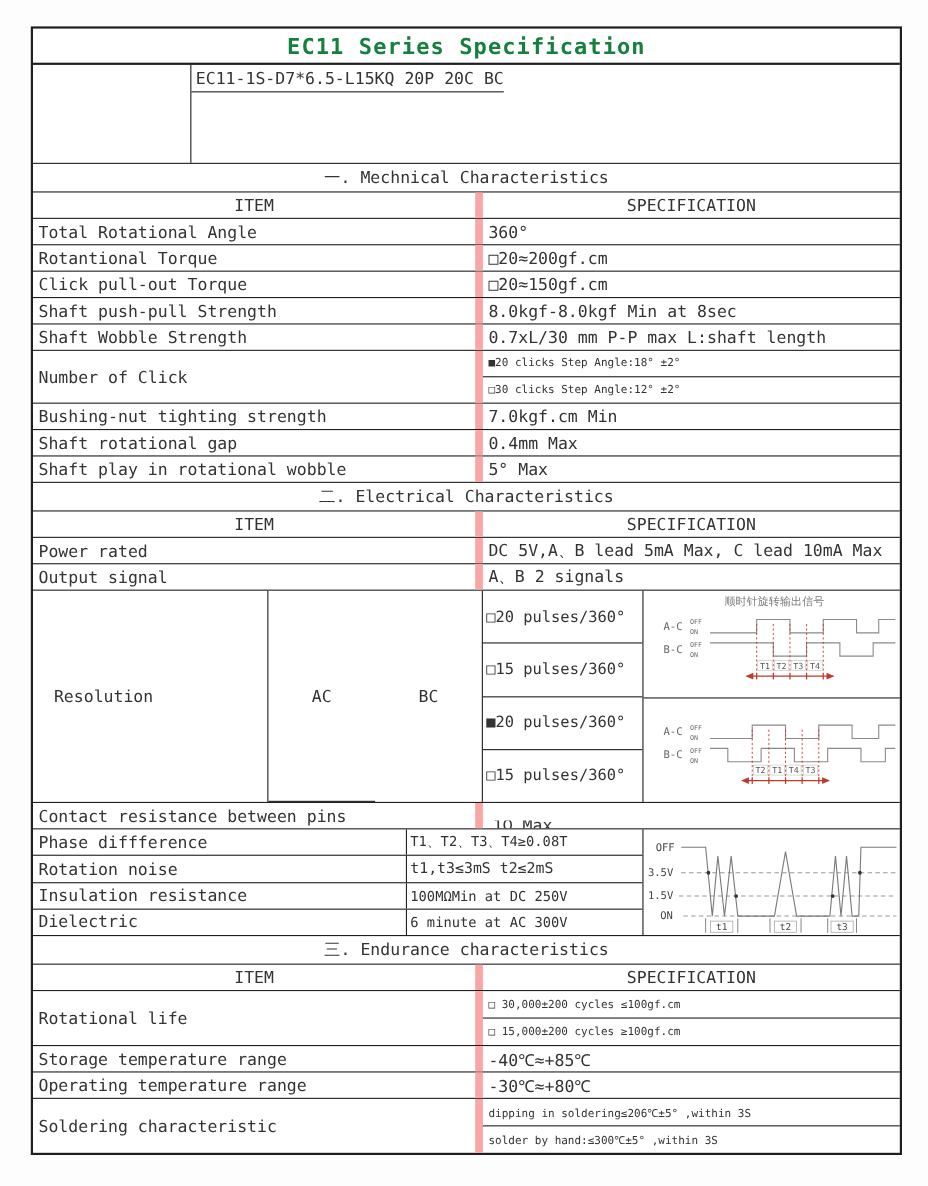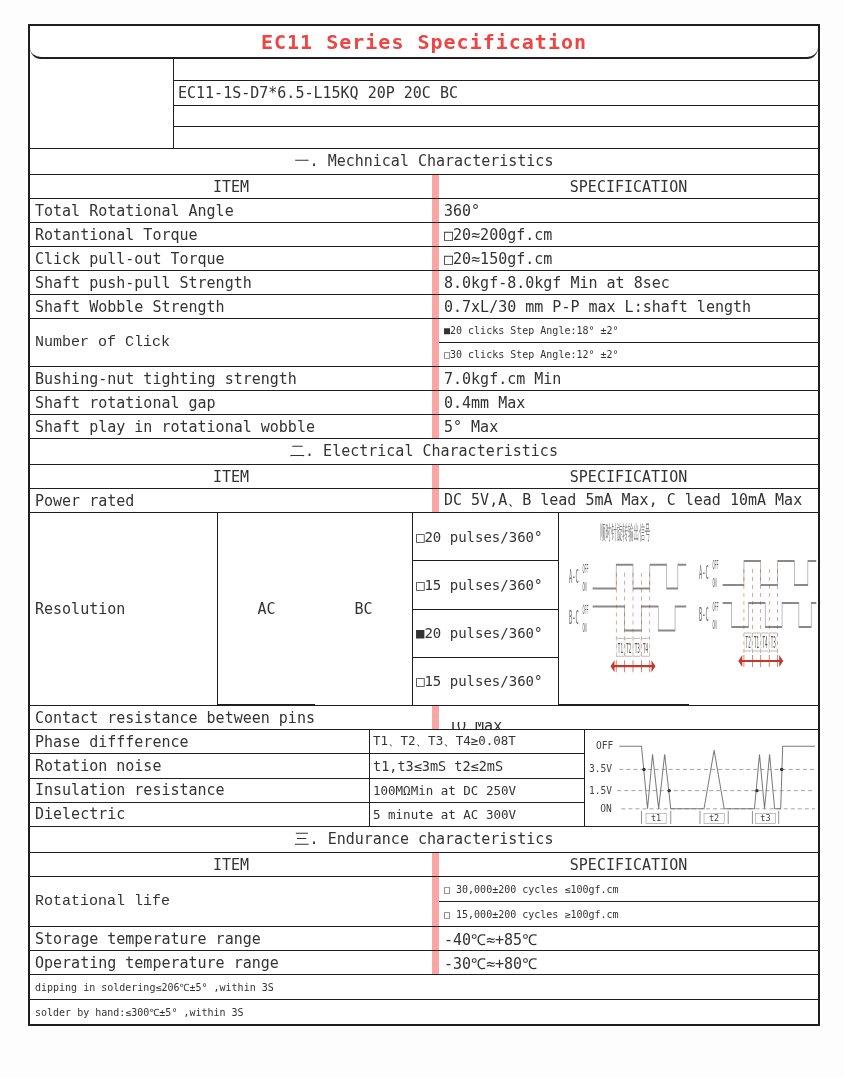--- a/index.html
+++ b/index.html
@@ -9,26 +9,26 @@
     font-family: "DejaVu Sans Mono", "Liberation Mono", monospace;
     color: #333; overflow: hidden;
   }
   .doc {
     position: absolute; left: 28px; top: 24px; width: 792px;
     border: 2px solid #1f1f1f; background: #fff;
   }
   .title-row {
     height: 33px; border-bottom: 2px solid #1f1f1f;
     display: flex; align-items: center; justify-content: center;
-    font-size: 20px; font-weight: bold; letter-spacing: 1px; color: #ef4444; border-radius: 11px;
+    font-size: 20px; font-weight: bold; letter-spacing: 1px; color: #15803d;
   }
   
   .header-box { display: flex; height: 90px; border-bottom: 1px solid #1f1f1f; }
   .hb-left { width: 144px; border-right: 1px solid #1f1f1f; }
-  .hb-right { flex: 1; display: flex; flex-direction: column; }
+  .hb-right { flex: 1; display: flex; }
   .hb-row { border-bottom: 1px solid #1f1f1f; }
   .hb-r1 { height: 22px; }
   .hb-r2 { height: 25px; display:flex; align-items:center; padding-left:4px; font-size:15px; }
   .hb-r3 { height: 21px; }
   .hb-r4 { flex: 1; border-bottom: none; }
   
   .sec-heading {
     height: 26px; border-bottom: 1px solid #1f1f1f;
     display: flex; align-items: center; justify-content: center; font-size: 15px;
   }
@@ -38,37 +38,37 @@
     width: 409px; border-right: 7px solid #fca5a5; display: flex; align-items: center;
     padding: 0 5px; font-size: 15px; white-space: nowrap; overflow: hidden;
   }
   .cs {
     flex: 1; display: flex; align-items: center; padding: 0 5px; font-size: 15px;
     white-space: nowrap; overflow: hidden;
   }
   .center { justify-content: center; }
   
   .mrow { display: flex; height: 48px; border-bottom: 1px solid #1f1f1f; }
-  .mrow .ci { height: auto; font-family: Liberation Mono, monospace; }
+  .mrow .ci { height: auto; }
   .opts { flex: 1; display: flex; flex-direction: column; }
   .opt {
     flex: 1; display: flex; align-items: center; padding: 0 5px;
     font-size: 10px; border-bottom: 1px solid #1f1f1f; white-space: nowrap; overflow: hidden;
   }
   .opt:last-child { border-bottom: none; }
   
   .res { display: flex; height: 193px; border-bottom: 1px solid #1f1f1f; }
-  .res-item { width: 188px; border-right: 1px solid #1f1f1f; display:flex; align-items:center; padding-left:5px; font-size:15px; }
+  .res-item { width: 214px; border-right: 1px solid #1f1f1f; display:flex; align-items:center; padding-left:19px; font-size:15px; }
   .res-grp { width: 195px; border-right: 1px solid #1f1f1f; display:flex; flex-direction:row; }
   .res-grp-cell { flex: 1; display:flex; align-items:center; justify-content:center; font-size:15px; border-bottom:1px solid #1f1f1f; }
   .res-grp-cell:last-child { border-bottom: none; }
   .res-pulse-col { width: 146px; border-right: 1px solid #1f1f1f; display:flex; flex-direction:column; }
   .res-pulse { flex: 1; display:flex; align-items:center; padding-left:3px; font-size:14px; border-bottom:1px solid #1f1f1f; white-space:nowrap; }
   .res-pulse:last-child { border-bottom: none; }
-  .res-diag-col { flex: 1; display:flex; flex-direction:row; }
+  .res-diag-col { flex: 1; display:flex; flex-direction:column; }
   .res-diag { flex: 1; border-bottom: 1px solid #1f1f1f; }
   .res-diag:last-child { border-bottom: none; }
   .res-diag svg, .phase-diag svg { display:block; width:100%; height:100%; }
   
   .phase { display: flex; height: 97px; border-bottom: 1px solid #1f1f1f; }
   .phase-left { width: 555px; border-right: 1px solid #1f1f1f; display:flex; flex-direction:column; }
   .ph-row { flex: 1; display: flex; border-bottom: 1px solid #1f1f1f; }
   .ph-row:last-child { border-bottom: none; }
   .ph-item { width: 340px; border-right: 1px solid #1f1f1f; display:flex; align-items:center; padding:0 5px; font-size:15px; white-space:nowrap; }
   .ph-spec { flex: 1; display:flex; align-items:center; padding:0 3px; font-size:12.5px; white-space:nowrap; overflow:hidden; }
@@ -144,20 +144,24 @@
     </div>
 
     <div class="sec-heading">二. Electrical Characteristics</div>
     <div class="trow">
       <div class="ci center">ITEM</div>
       <div class="cs center">SPECIFICATION</div>
     </div>
     <div class="trow">
       <div class="ci">Power rated</div>
       <div class="cs">DC 5V,A、B lead 5mA Max, C lead 10mA Max</div>
+    </div>
+    <div class="trow">
+      <div class="ci">Output signal</div>
+      <div class="cs">A、B 2 signals</div>
     </div>
 
     <div class="res">
       <div class="res-item">Resolution</div>
       <div class="res-grp">
         <div class="res-grp-cell">AC</div>
         <div class="res-grp-cell">BC</div>
       </div>
       <div class="res-pulse-col">
         <div class="res-pulse">□20 pulses/360°</div>
@@ -264,21 +268,21 @@
         <div class="ph-row">
           <div class="ph-item">Rotation noise</div>
           <div class="ph-spec" style="font-size:13.5px;">t1,t3≤3mS t2≤2mS</div>
         </div>
         <div class="ph-row">
           <div class="ph-item">Insulation resistance</div>
           <div class="ph-spec">100MΩMin at DC 250V</div>
         </div>
         <div class="ph-row">
           <div class="ph-item">Dielectric</div>
-          <div class="ph-spec">5 minute at AC 300V</div>
+          <div class="ph-spec">6 minute at AC 300V</div>
         </div>
       </div>
       <div class="phase-diag">
         <svg viewBox="0 0 231 95" preserveAspectRatio="none">
           <text x="11" y="19" font-size="9.5" fill="#444">OFF</text>
           <text x="4" y="42" font-size="9.5" fill="#444">3.5V</text>
           <text x="4" y="63" font-size="9.5" fill="#444">1.5V</text>
           <text x="15" y="81" font-size="9.5" fill="#444">ON</text>
           <g stroke="#999" stroke-width="0.9" stroke-dasharray="4,3">
             <line x1="34" y1="39" x2="228" y2="39"></line>
@@ -326,20 +330,21 @@
     </div>
     <div class="trow">
       <div class="ci">Storage temperature range</div>
       <div class="cs">-40℃≈+85℃</div>
     </div>
     <div class="trow">
       <div class="ci">Operating temperature range</div>
       <div class="cs">-30℃≈+80℃</div>
     </div>
     <div class="mrow last" style="height:49px;">
+      <div class="ci">Soldering characteristic</div>
       <div class="opts">
         <div class="opt">dipping in soldering≤206℃±5° ,within 3S</div>
         <div class="opt">solder by hand:≤300℃±5° ,within 3S</div>
       </div>
     </div>
 
   </div>
 </div>
 
 </body></html>

